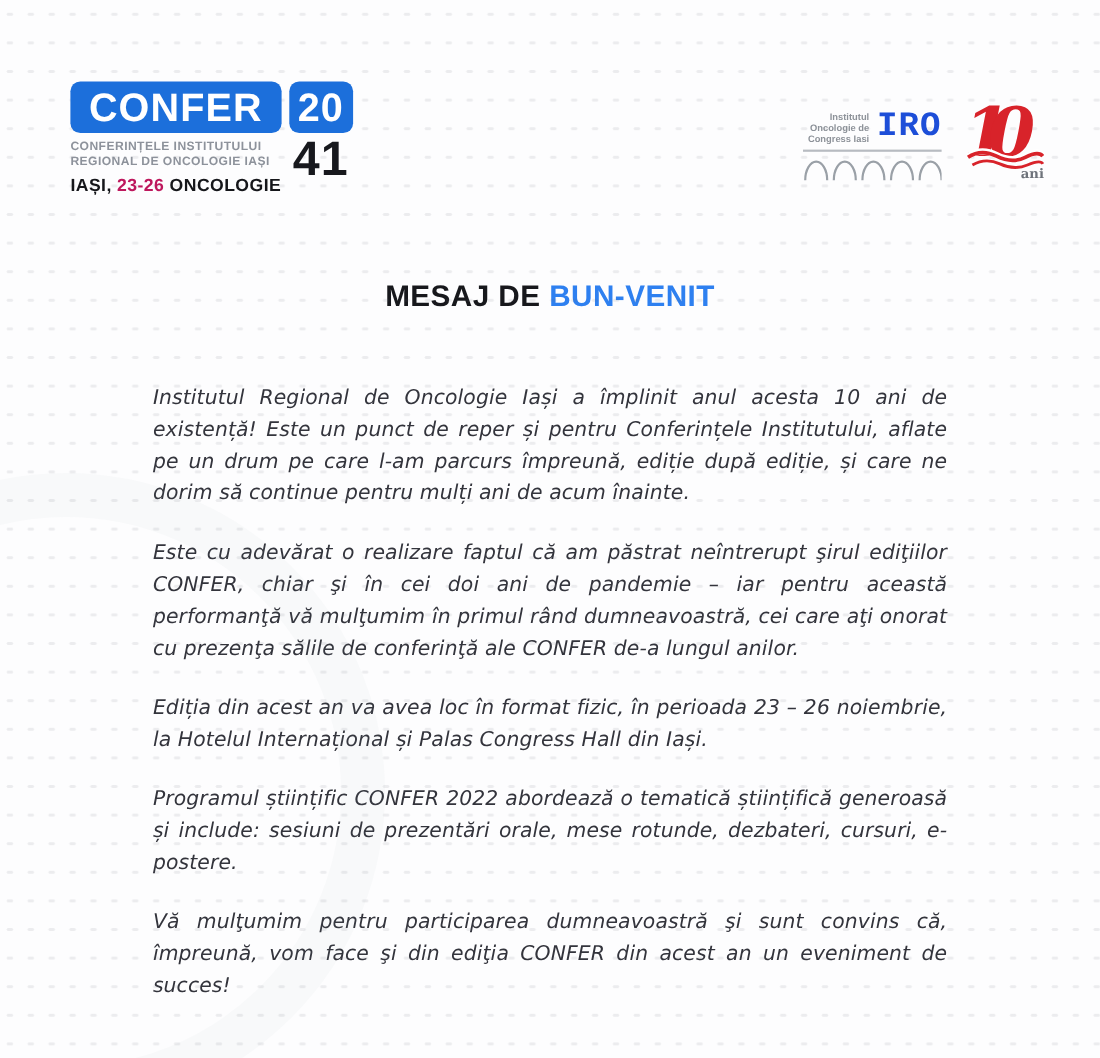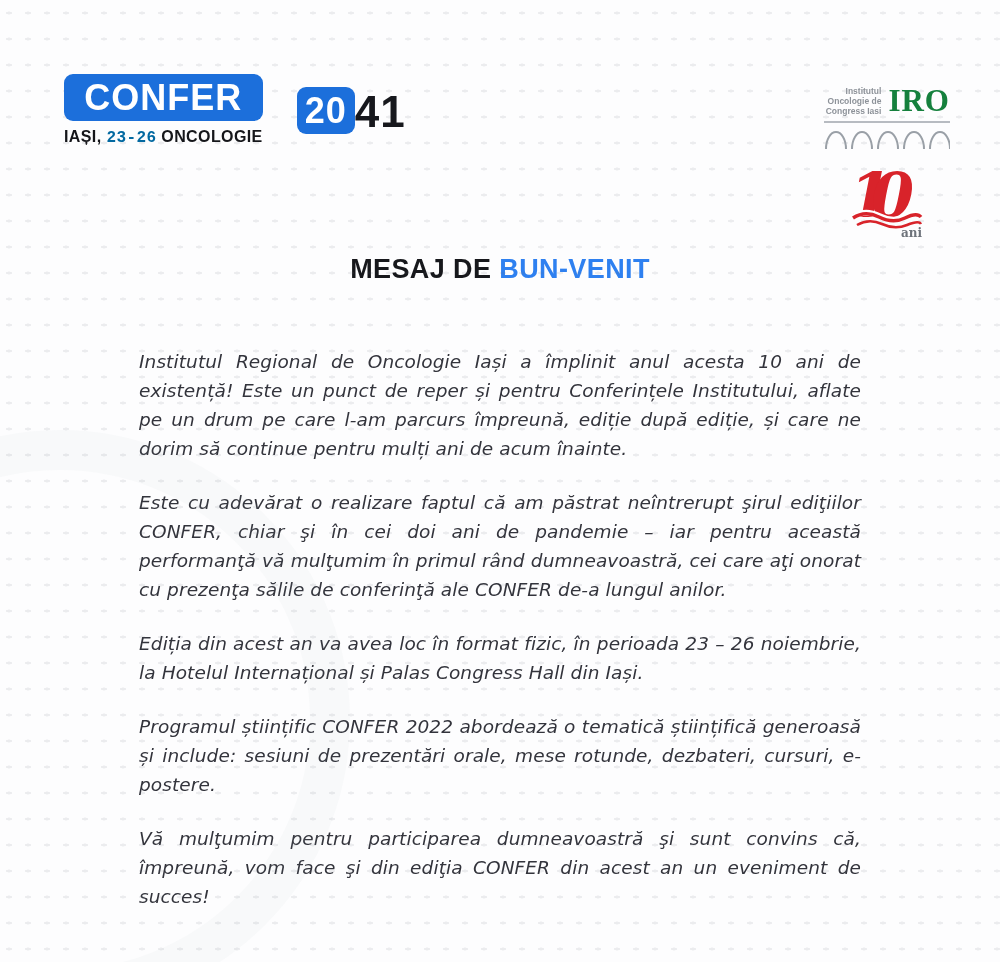--- a/index.html
+++ b/index.html
@@ -26,36 +26,36 @@
 
   
   .logo-confer{ position:absolute; left:64px; top:74px; display:grid;
     grid-template-columns:max-content max-content; column-gap:7px; }
   .confer-box, .year-box{
     background:#1c6fdb; color:#ffffff; border-radius:9px;
     font-weight:800; font-size:36px; letter-spacing:1px;
     height:47px; line-height:47px; text-align:center;
   }
   .confer-box{ grid-column:1; grid-row:1; padding:0 12px; }
-  .year-col{ grid-column:2; grid-row:1 / span 3; display:flex; align-items:center;margin-left:27px; }
+  .year-col{ grid-column:2; grid-row:1 / span 3; display:flex; flex-direction:column; align-items:center; }
   .year-box{ padding:0 8px; }
   .year-bottom{ font-size:44px; font-weight:800; color:#17181d; line-height:1.0; margin-top:2px; letter-spacing:1px; }
   .logo-sub{ grid-column:1; grid-row:2; margin-top:6px; font-size:11px; line-height:13.5px;
     color:#8d929b; font-weight:600; letter-spacing:0.4px; }
   .logo-date{ grid-column:1; grid-row:3; margin-top:7px; font-size:16px; font-weight:800;
     color:#15161a; letter-spacing:0.4px; }
-  .logo-date .blue{ color:#0369a1;font-family:Liberation Mono, monospace; }
+  .logo-date .blue{ color:#be185d; }
 
   
-  .logos-right{ position:absolute; right:50px; top:86px; display:flex; gap:12px; align-items:center;flex-direction:column; }
+  .logos-right{ position:absolute; right:50px; top:86px; display:flex; gap:22px; align-items:flex-end; }
   .iro-logo{ width:126px; }
   .iro-top{ display:flex; align-items:center; justify-content:flex-end; gap:7px; }
   .iro-name{ font-size:8.5px; line-height:10px; color:#8d9299; font-weight:700; text-align:right; }
-  .iro-acronym{ font-family:Liberation Serif, serif; font-weight:800; font-size:31px; line-height:30px;
-    color:#15803d; letter-spacing:1px; }
+  .iro-acronym{ font-family:Liberation Mono, monospace; font-weight:800; font-size:31px; line-height:30px;
+    color:#1d4ed8; letter-spacing:1px; }
   .iro-line{ border-top:2px solid #b7bbc1; margin-top:5px; }
   .iro-arches{ display:block; margin-top:3px; }
 
   
   .content{ padding-top:254px; }
   h1{ text-align:center; font-size:27px; font-weight:800; letter-spacing:0.4px; color:#17181c; }
   h1 .hl{ color:#2e80f0; }
 
   
   .message{ width:722px; margin:62px auto 0; }
@@ -72,20 +72,24 @@
 <div class="page">
   <div class="watermark-circle"></div>
 
   <header>
 
     <div class="logo-confer">
       <div class="confer-box">CONFER</div>
       <div class="year-col">
         <div class="year-box">20</div>
         <div class="year-bottom">41</div>
+      </div>
+      <div class="logo-sub">
+        <div>CONFERINȚELE INSTITUTULUI</div>
+        <div>REGIONAL DE ONCOLOGIE IAȘI</div>
       </div>
       <div class="logo-date">
         <span>IAȘI,</span>
         <span class="blue">23-26</span>
         <span>ONCOLOGIE</span>
       </div>
     </div>
 
     <div class="logos-right">
       <div class="iro-logo">

